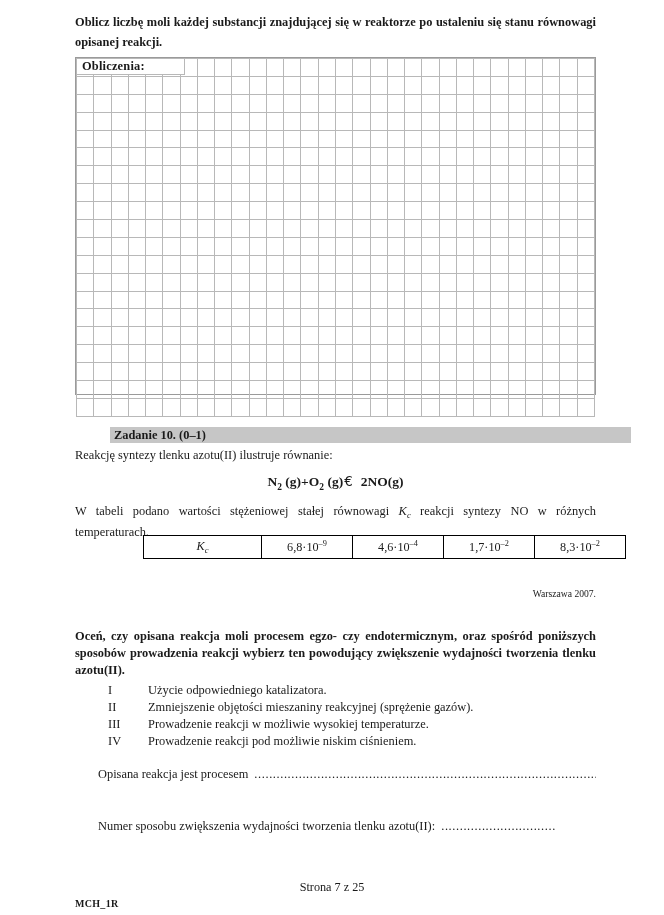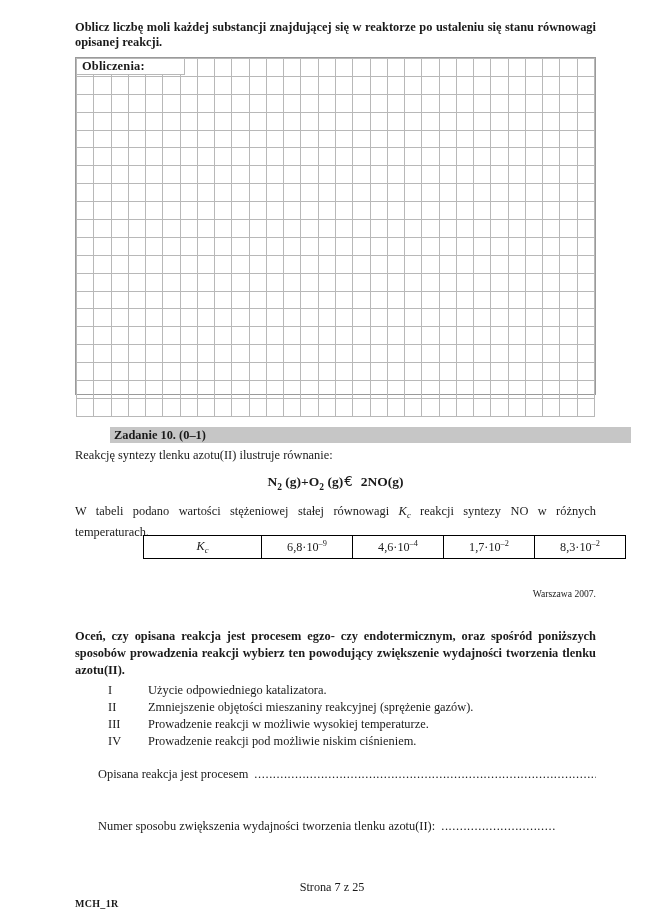--- a/index.html
+++ b/index.html
@@ -23,23 +23,22 @@
   }
 
   
   .intro {
     position: absolute;
     left: 75px;
     top: 12px;
     width: 521px;
     font-size: 12.4px;
     font-weight: bold;
-    line-height: 15px;
+    line-height: 20px;
     text-align: justify;
-    margin-top: 8px;
   }
 
   
   .grid-wrap {
     position: absolute;
     left: 75px;
     top: 57px;
     width: 521px;
     height: 338px;
     border: 1px solid #9a9a9a;
@@ -901,21 +900,21 @@
         <td class="val"><span>1,7</span><span>·</span><span>10</span><sup>–2</sup></td>
         <td class="val"><span>8,3</span><span>·</span><span>10</span><sup>–2</sup></td>
       </tr>
     </tbody>
   </table>
 
   <div class="source">
     <div class="line2">Warszawa 2007.</div>
   </div>
 
-  <div class="command">Oceń, czy opisana reakcja jest procesem egzo- czy endotermicznym, oraz spośród poniższych sposobów prowadzenia reakcji wybierz ten powodujący zwiększenie wydajności tworzenia tlenku azotu(II).</div>
+  <div class="command">Oceń, czy opisana reakcja moli procesem egzo- czy endotermicznym, oraz spośród poniższych sposobów prowadzenia reakcji wybierz ten powodujący zwiększenie wydajności tworzenia tlenku azotu(II).</div>
 
   <div class="options">
     <div class="opt-row">
       <span class="opt-num">I</span>
       <span class="opt-text">Użycie odpowiedniego katalizatora.</span>
     </div>
     <div class="opt-row">
       <span class="opt-num">II</span>
       <span class="opt-text">Zmniejszenie objętości mieszaniny reakcyjnej (sprężenie gazów).</span>
     </div>

